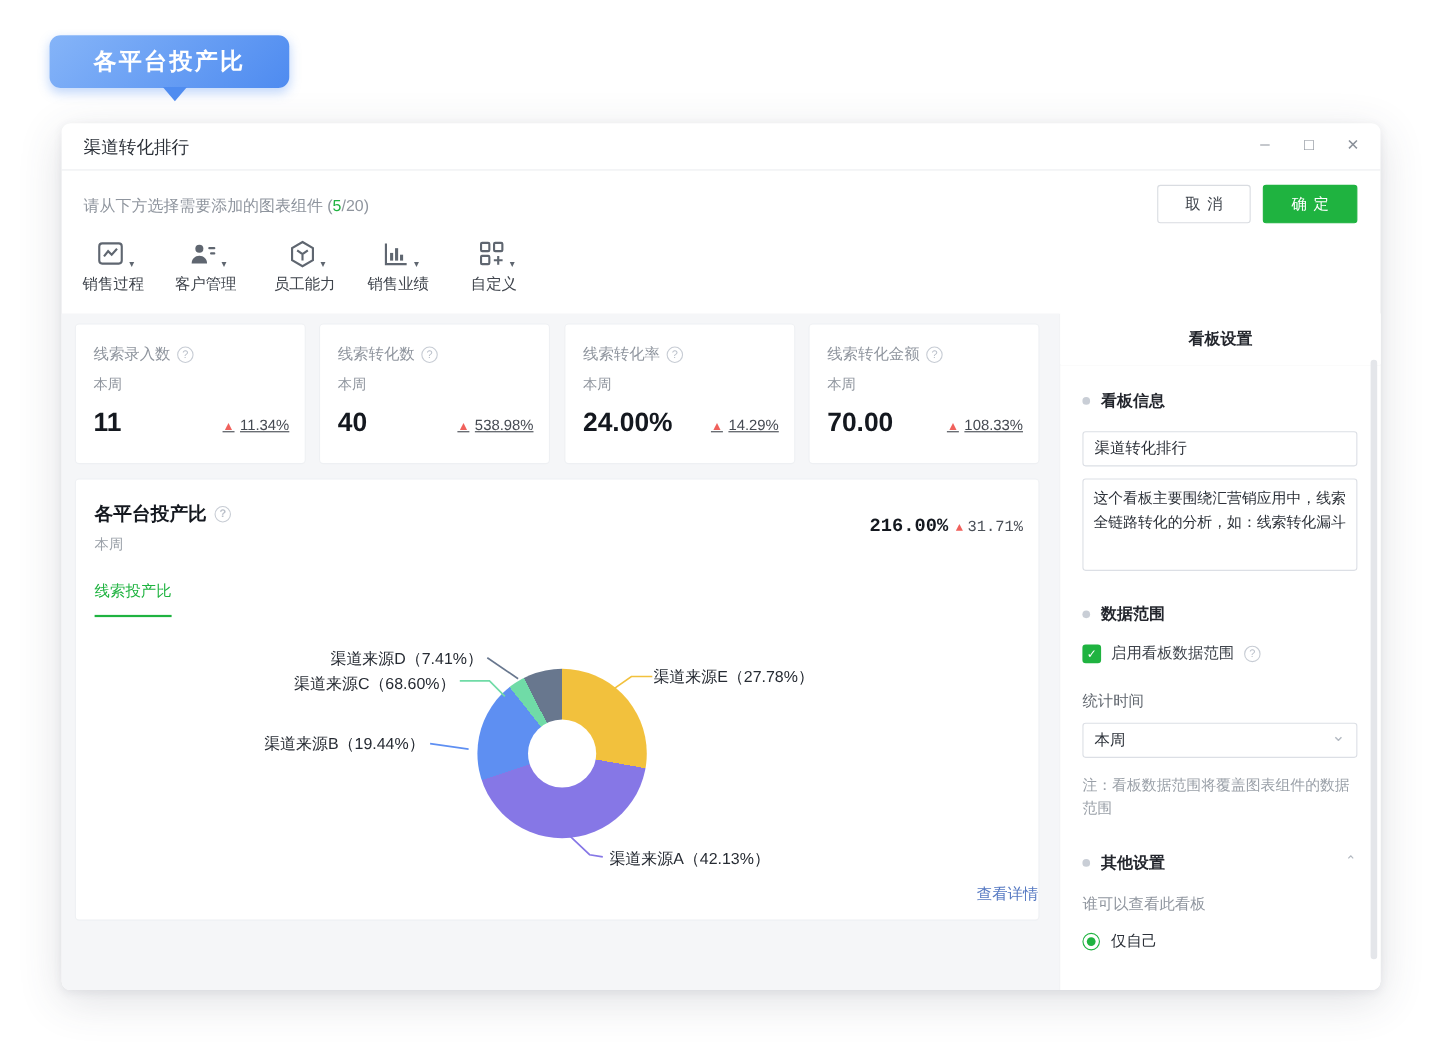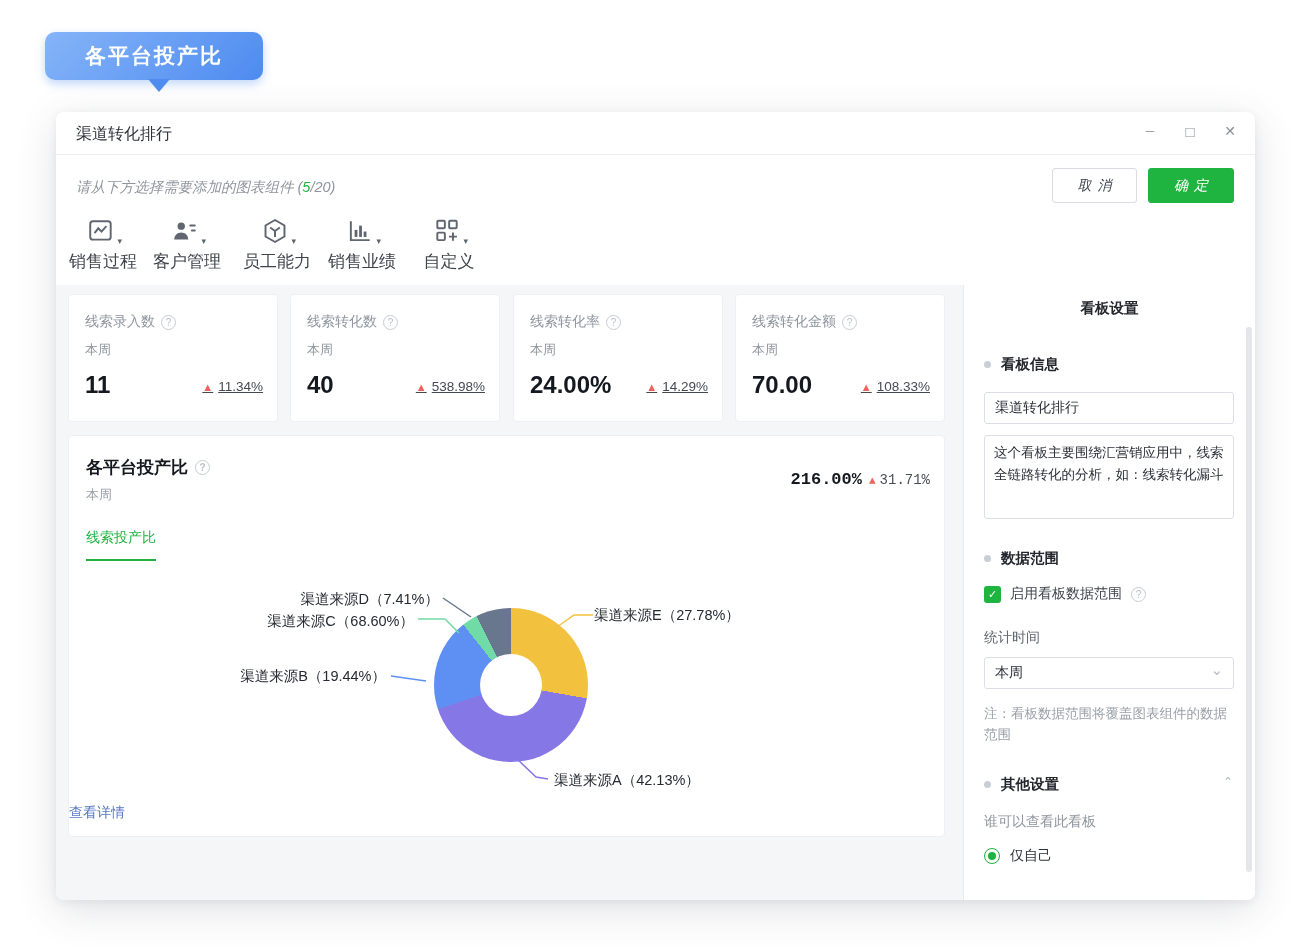--- a/index.html
+++ b/index.html
@@ -26,38 +26,38 @@
     border-bottom:1px solid #ecedf0; }
   .win-title { position:absolute; left:20px; top:12px; font-size:16px; color:#2b3038; }
   .win-controls { position:absolute; right:16px; top:6px; display:flex; gap:22px; }
   .win-btn { width:18px; height:26px; display:flex; align-items:center; justify-content:center;
     color:#8a9099; font-size:16px; cursor:pointer; }
   .icon-min::before { content:"─"; font-size:12px; }
   .icon-max::before { content:"□"; font-size:15px; }
   .icon-close::before { content:"✕"; font-size:14px; }
 
   
-  .subtitle { position:absolute; left:20px; top:66px; font-size:14.5px; color:#8f959e;font-style:italic; }
+  .subtitle { position:absolute; left:20px; top:66px; font-size:14.5px; color:#8f959e; }
   .subtitle .count { color:var(--green,#1fb340); }
   .btn { position:absolute; height:35px; border-radius:3px; font-size:14px;
     display:flex; align-items:center; justify-content:center; letter-spacing:6px;
-    padding-left:6px; cursor:pointer;font-style:italic; }
+    padding-left:6px; cursor:pointer; }
   .btn-cancel { left:996px; top:56px; width:85px; background:#fff;
     border:1px solid #d9dce1; color:#3f444c; }
   .btn-confirm { left:1092px; top:56px; width:86px; background:var(--green,#1fb340);
     border:1px solid var(--green,#1fb340); color:#fff; }
 
   
   .toolbar { position:absolute; left:0; top:103px; width:907px; height:70px; }
   .tool { position:absolute; top:0; width:70px; display:flex; flex-direction:column;
     align-items:center; cursor:pointer; }
   .tool-icon { position:relative; width:34px; height:32px; }
   .tool-icon svg { position:absolute; left:0; top:2px; }
   .caret { position:absolute; right:-2px; bottom:1px; font-size:9px; color:#5f6670; }
-  .tool-label { margin-top:3px; font-size:17px; color:#3f444c; white-space:nowrap; }
+  .tool-label { margin-top:3px; font-size:14px; color:#3f444c; white-space:nowrap; }
 
   
   .content-bg { position:absolute; left:0; top:173px; width:907px; height:615px;
     background:#f5f6f8; border-radius:0 0 0 8px; }
 
   
   .stat-card { position:absolute; width:210px; height:128px; background:#fff;
     border:1px solid #eef0f3; border-radius:4px; }
   .stat-title { position:absolute; left:16px; top:18px; font-size:14px; color:#8f959e;
     display:flex; align-items:center; gap:6px; white-space:nowrap; }
@@ -83,21 +83,21 @@
   .headline-delta { font-size:14px; color:#4a4f57; display:flex; align-items:center; gap:4px; }
   .chart-tab { position:absolute; left:17px; top:93px; font-size:14px; color:var(--green,#1fb340);
     padding-bottom:12px; border-bottom:2.5px solid var(--green,#1fb340); cursor:pointer; }
 
   .donut { position:absolute; left:365px; top:172px; width:154px; height:154px; border-radius:50%; }
   .donut-hole { position:absolute; left:411px; top:218px; width:62px; height:62px;
     border-radius:50%; background:#fff; }
   .pie-label { position:absolute; font-size:14.5px; color:#262b33; white-space:nowrap; }
   .leader-svg { position:absolute; left:0; top:0; width:877px; height:402px; pointer-events:none; }
 
-  .detail-link { position:absolute; left:0; top:368px; width:100%; text-align:left;
+  .detail-link { position:absolute; left:0; top:368px; width:100%; text-align:right;
     font-size:14px; color:var(--link,#5679c2); cursor:pointer; }
 
   
   .panel { position:absolute; left:907px; top:173px; width:292px; height:615px;
     background:#fff; border-left:1px solid #e8eaed; border-radius:0 0 8px 0; }
   .panel-tabs { display:flex; height:47px; background:#f3f6f9; border-bottom:1px solid #e4e7eb;
     border-radius:0;justify-content:center; }
   .panel-tab { flex:1; display:flex; align-items:center; justify-content:center;
     font-size:14.5px; color:#4e545c; cursor:pointer; height:47px; }
   .panel-tab.active { background:#fff; font-weight:bold; color:#23262d; margin-bottom:-1px; }

